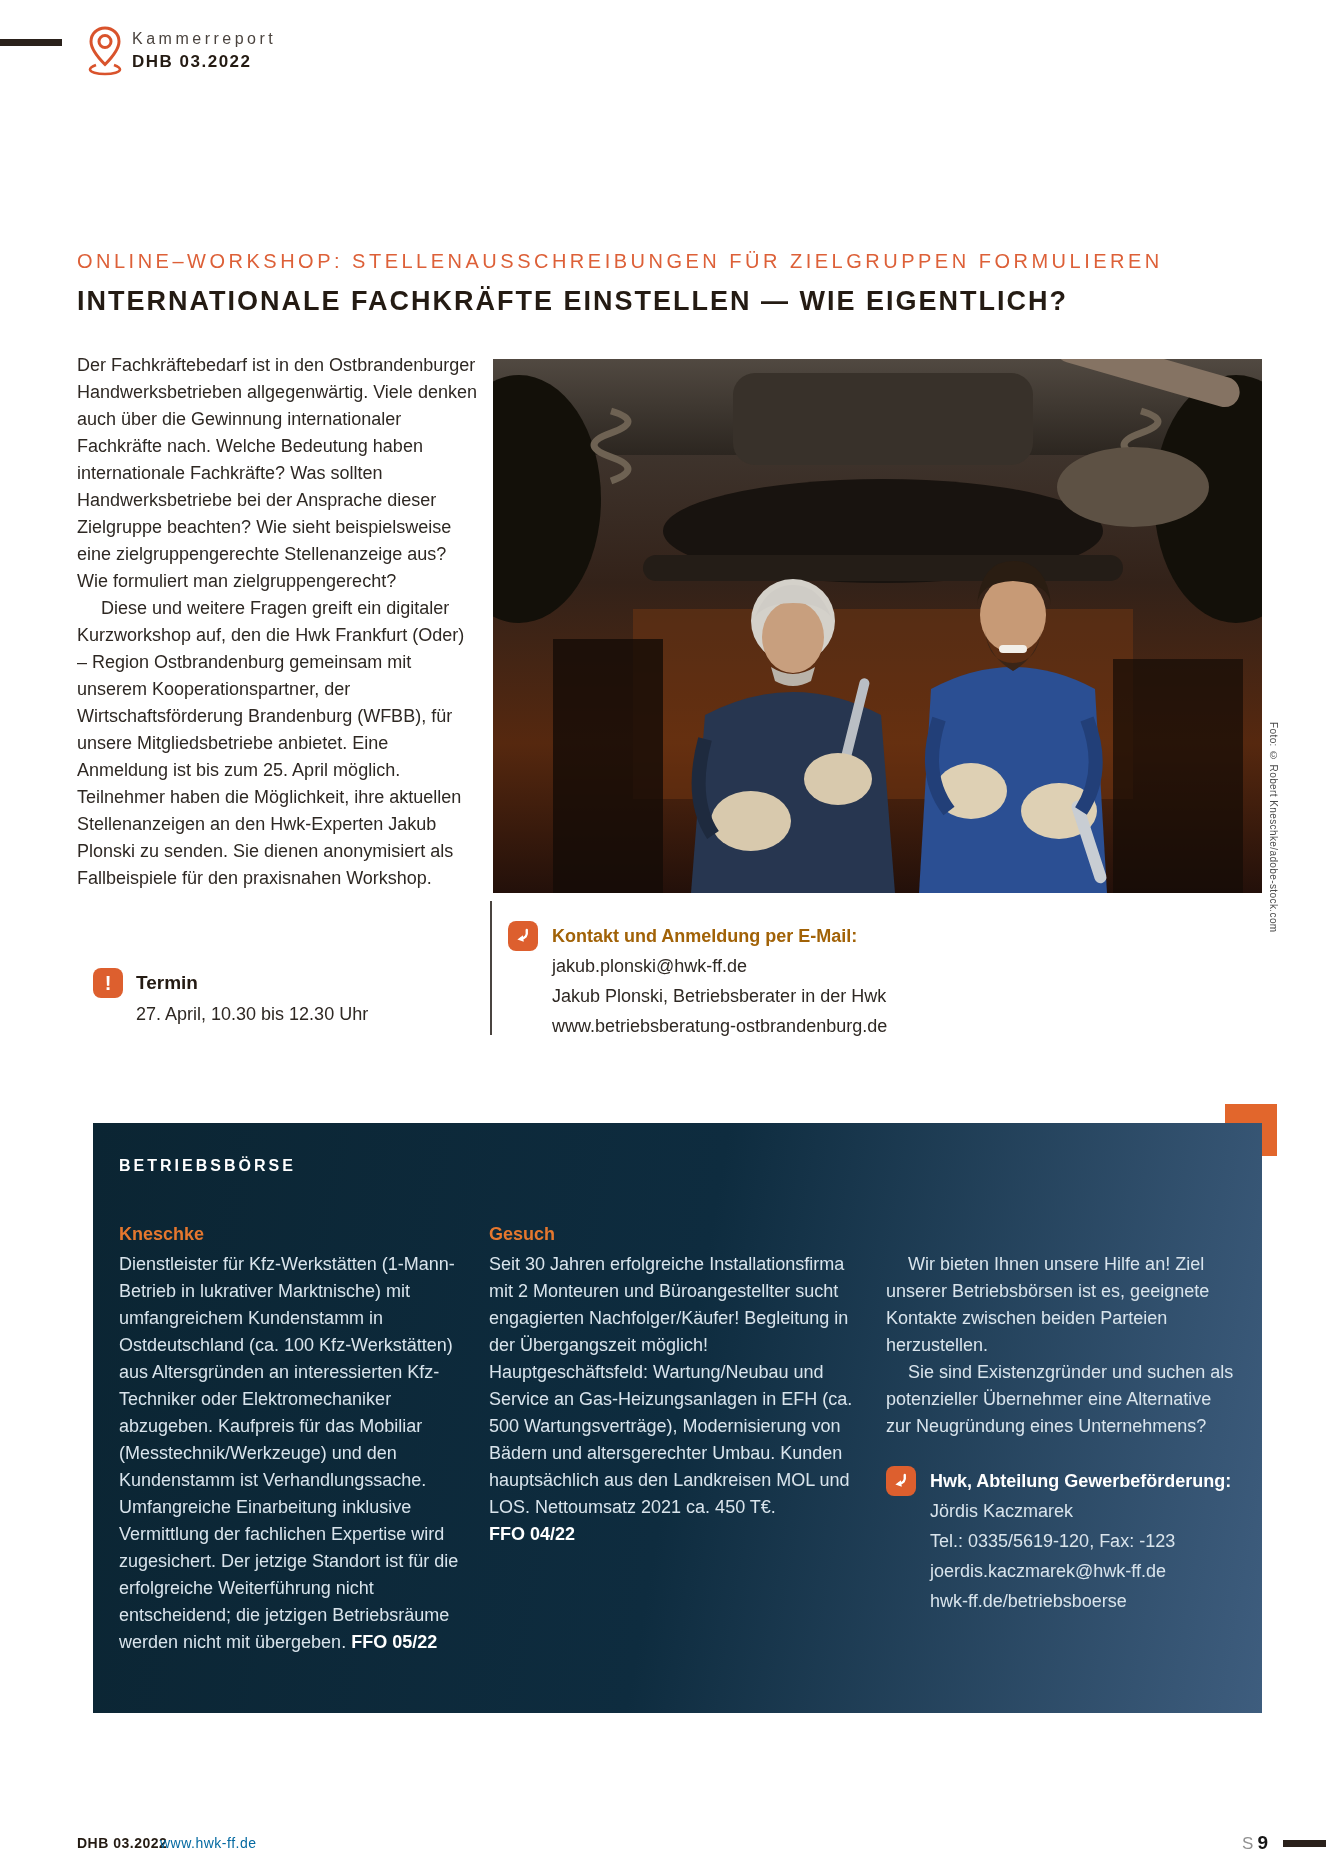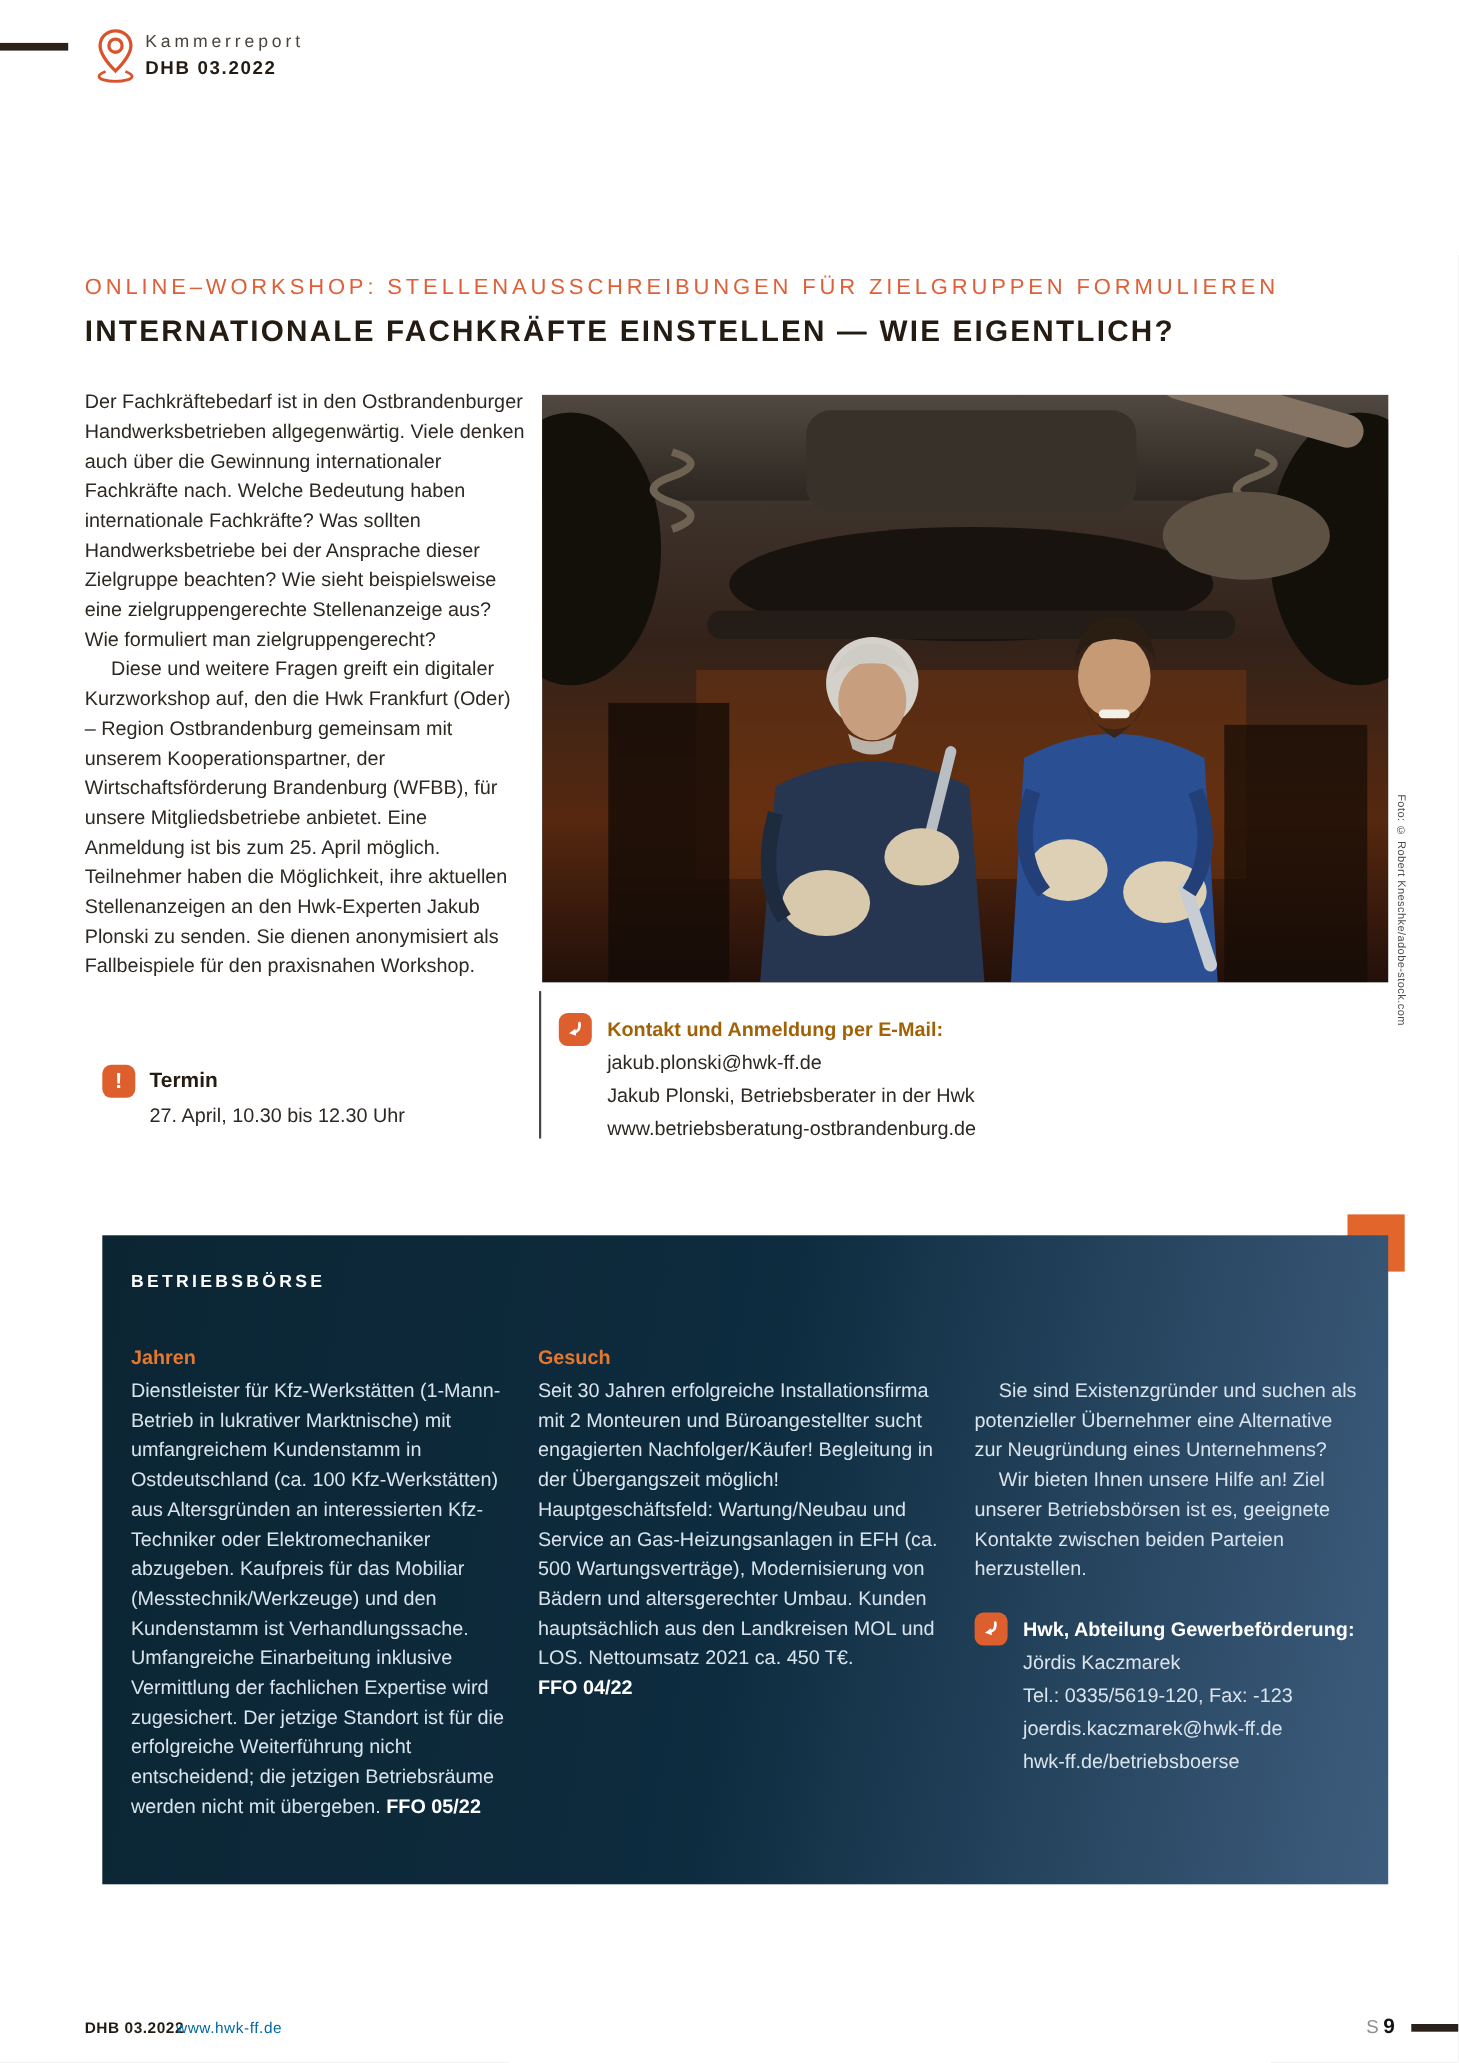--- a/index.html
+++ b/index.html
@@ -205,32 +205,32 @@
     </div>
   </div>
 
   <div class="corner-square"></div>
 
   <section class="boerse">
     <h2>BETRIEBSBÖRSE</h2>
     <div class="cols">
 
       <div>
-        <h3>Jahren</h3>
+        <h3>Kneschke</h3>
         <p><span>Dienstleister für Kfz-Werkstätten (1-Mann-Betrieb in lukrativer Marktnische) mit umfangreichem Kundenstamm in Ostdeutschland (ca. 100 Kfz-Werkstätten) aus Altersgründen an interessierten Kfz-Techniker oder Elektromechaniker abzugeben. Kaufpreis für das Mobiliar (Messtechnik/Werkzeuge) und den Kundenstamm ist Verhandlungssache. Umfangreiche Einarbeitung inklusive Vermittlung der fachlichen Expertise wird zugesichert. Der jetzige Standort ist für die erfolgreiche Weiterführung nicht entscheidend; die jetzigen Betriebsräume werden nicht mit übergeben. </span><b class="code">FFO 05/22</b></p>
       </div>
 
       <div>
         <h3>Gesuch</h3>
         <p><span>Seit 30 Jahren erfolgreiche Installationsfirma mit 2 Monteuren und Büroangestellter sucht engagierten Nachfolger/Käufer! Begleitung in der Übergangszeit möglich! Hauptgeschäftsfeld: Wartung/Neubau und Service an Gas-Heizungsanlagen in EFH (ca. 500 Wartungsverträge), Modernisierung von Bädern und altersgerechter Umbau. Kunden hauptsächlich aus den Landkreisen MOL und LOS. Nettoumsatz 2021 ca. 450 T€.</span><b class="code block">FFO 04/22</b></p>
       </div>
 
       <div class="col3">
+        <p class="indent">Wir bieten Ihnen unsere Hilfe an! Ziel unserer Betriebsbörsen ist es, geeignete Kontakte zwischen beiden Parteien herzustellen.</p>
         <p class="indent">Sie sind Existenzgründer und suchen als potenzieller Übernehmer eine Alternative zur Neugründung eines Unternehmens?</p>
-        <p class="indent">Wir bieten Ihnen unsere Hilfe an! Ziel unserer Betriebsbörsen ist es, geeignete Kontakte zwischen beiden Parteien herzustellen.</p>
         <div class="contact contact-dark">
           <div class="sq-icon">
             <svg viewBox="0 0 24 24">
               <path d="M17 4 C18 12 15 15 9 15.5" fill="none" stroke="#ffffff" stroke-width="3.2" stroke-linecap="round"></path>
               <path d="M12 11 L4.5 16.5 L13 19.5 Z" fill="#ffffff"></path>
             </svg>
           </div>
           <div class="txt">
             <div class="contact-title">Hwk, Abteilung Gewerbeförderung:</div>
             <div>Jördis Kaczmarek</div>

